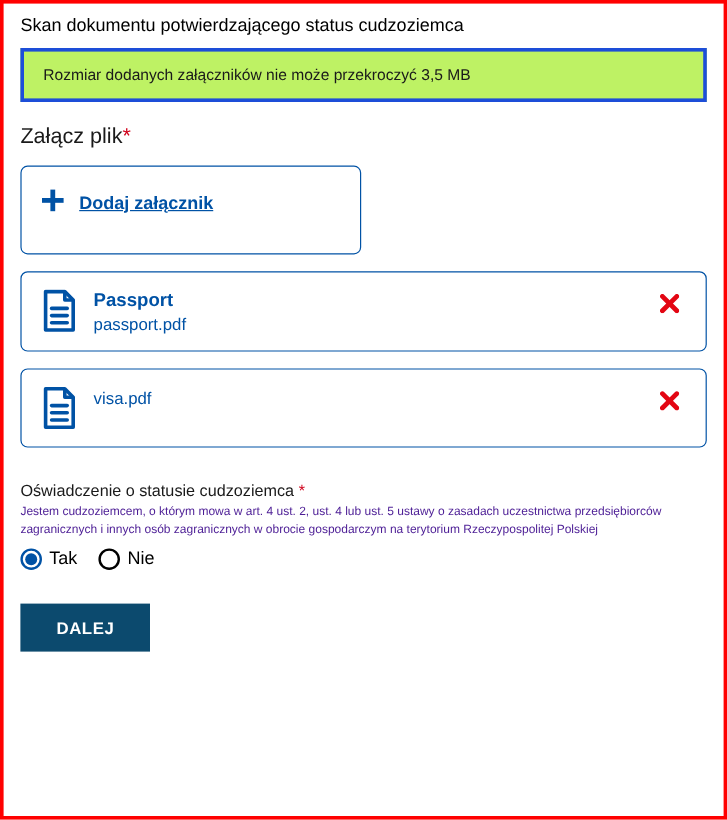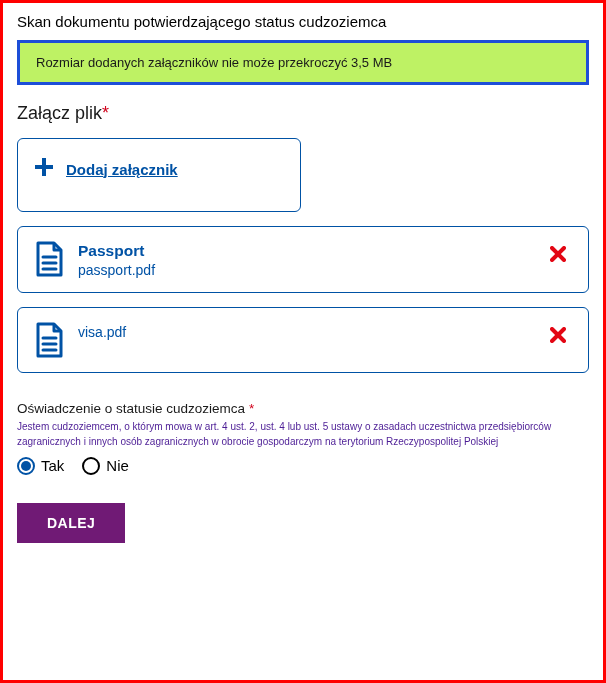--- a/index.html
+++ b/index.html
@@ -143,21 +143,21 @@
     background: #0052a5;
     border-radius: 50%;
   }
   .radio-label {
     font-size: 15px;
     color: #000;
   }
 
   .next-button {
     margin-top: 28px;
-    background: #701a75;
+    background: #0c4a6e;
     color: #fff;
     font-weight: 700;
     font-size: 14px;
     letter-spacing: 0.5px;
     border: none;
     padding: 12px 30px;
     cursor: pointer;
   }
 </style>
 </head>

